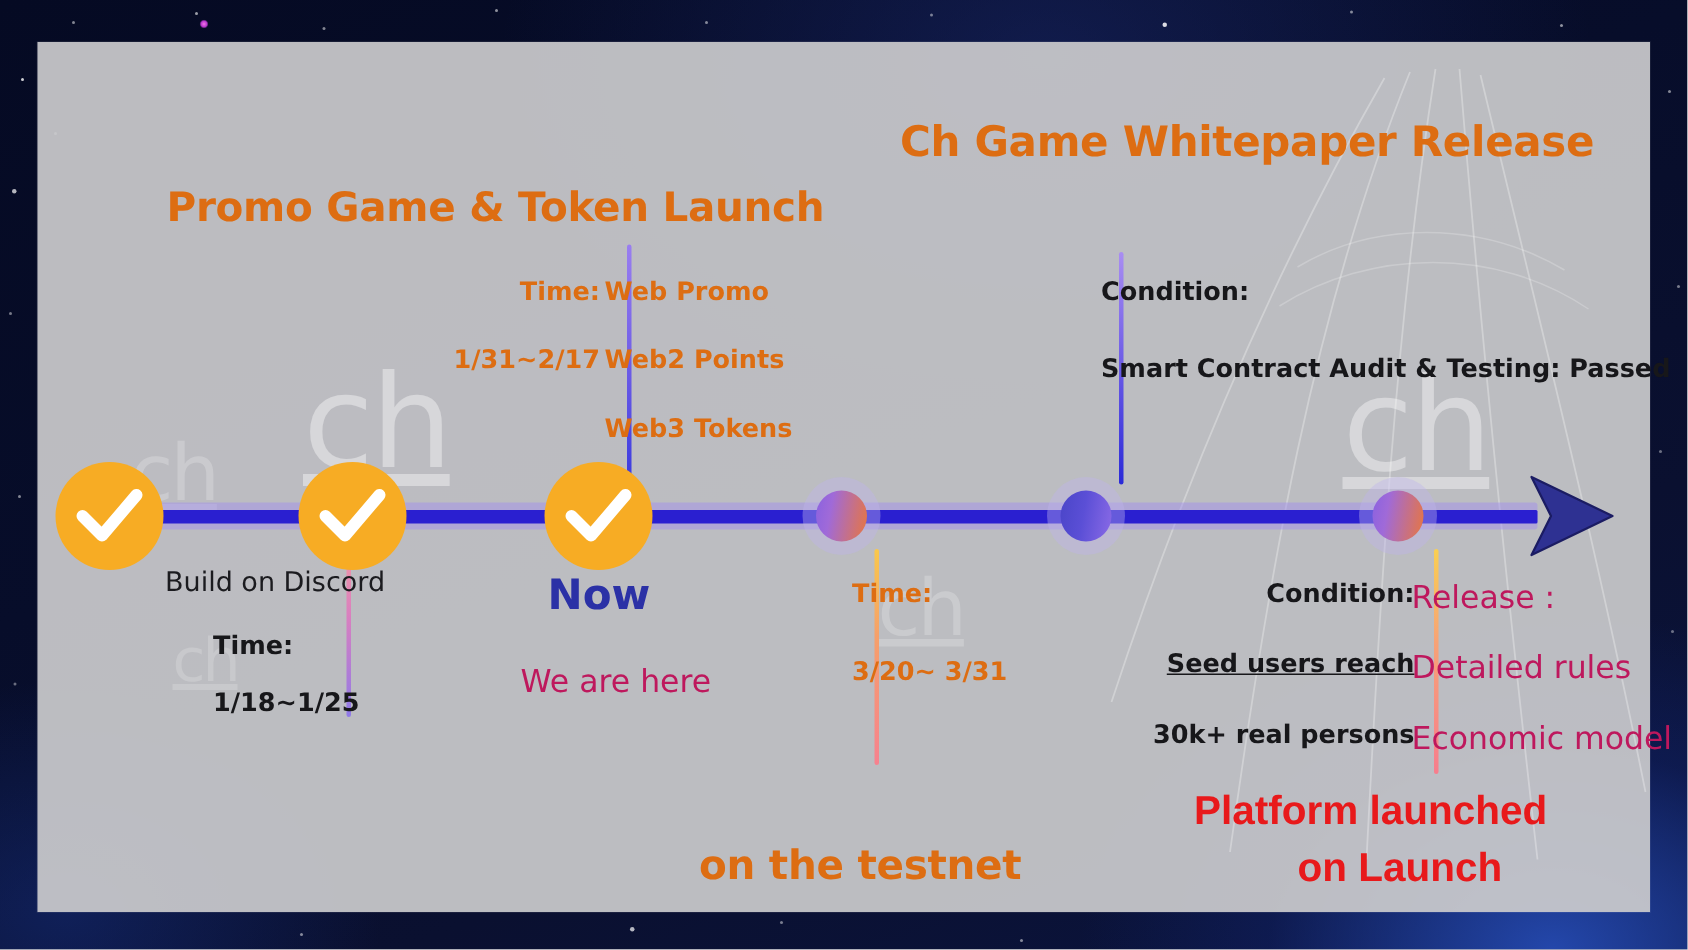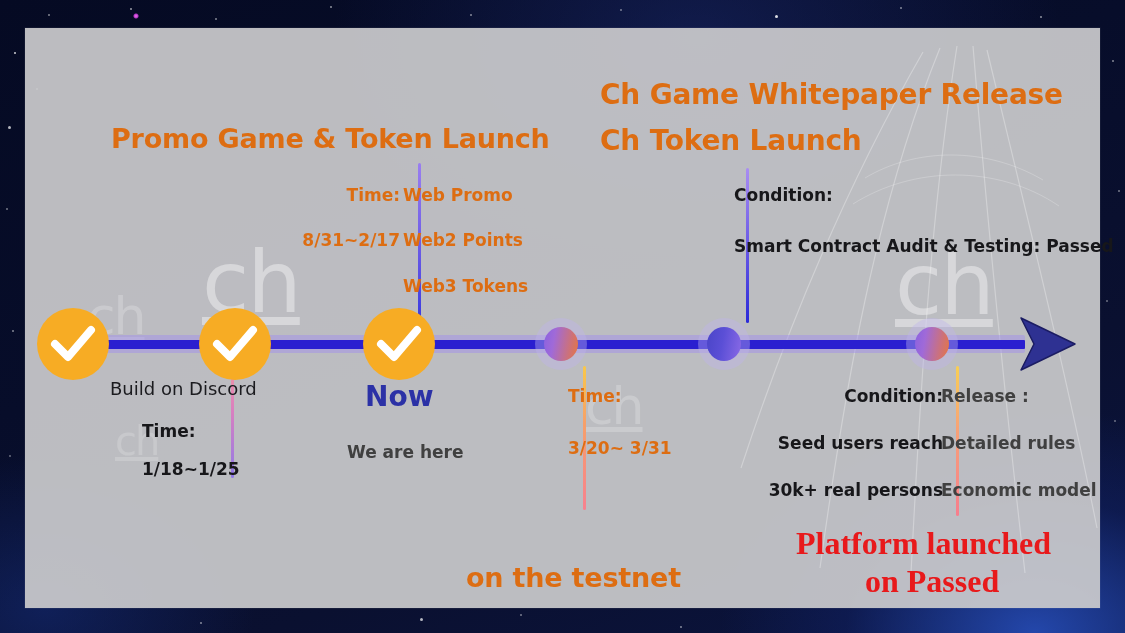--- a/index.html
+++ b/index.html
@@ -97,33 +97,33 @@
   .conn { position: absolute; width: 3px; border-radius: 2px; }
 
   
   .txt { position: absolute; white-space: nowrap; }
   .h-orange {
     color: #dd6d12; font-weight: bold; font-size: 27px;
     font-family: "DejaVu Sans", sans-serif; letter-spacing: -0.2px;
   }
   .h-orange.big { font-size: 28px; }
   .h-red {
-    color: #e8191b; font-weight: bold; font-size: 32px;
-    font-family: Liberation Serif, serif;
+    color: #e8191b; font-weight: bold; font-size: 27px;
+    font-family: Liberation Sans, sans-serif;
   }
   .lbl-orange {
     color: #dd6d12; font-weight: bold; font-size: 17px;
     font-family: "DejaVu Sans", sans-serif;
   }
   .lbl-dark {
     color: #17171a; font-weight: bold; font-size: 17px;
     font-family: "DejaVu Sans", sans-serif;
   }
   .lbl-blue {
-    color: #404040; font-weight: bold; font-size: 17px;
+    color: #be185d; font-weight: normal; font-size: 21px;
     font-family: "DejaVu Sans", sans-serif;
   }
   .h-dark {
     color: #0e0e12; font-weight: bold; font-size: 24px;
     font-family: "DejaVu Sans", sans-serif;
   }
   .now {
     color: #2b31a6; font-weight: bold; font-size: 28px;
     font-family: "DejaVu Sans", sans-serif;
   }
@@ -242,40 +242,39 @@
       <div class="glow" style="width:52px;height:52px;"></div>
       <div class="disc warm"></div>
     </div>
 
     <div class="txt plain-dark" style="left:65px;top:350px;margin-left:20px;">Build on Discord</div>
     <div class="txt lbl-dark" style="left:117px;top:393px;">Time:</div>
     <div class="txt lbl-dark" style="left:117px;top:431px;">1/18~1/25</div>
 
     <div class="txt h-orange" style="left:86px;top:95px;">Promo Game &amp; Token Launch</div>
     <div class="txt lbl-orange ta-right" style="left:245px;top:157px;width:130px;">Time:</div>
-    <div class="txt lbl-orange ta-right" style="left:245px;top:202px;width:130px;">8/31~2/17</div>
+    <div class="txt lbl-orange ta-right" style="left:245px;top:202px;width:130px;">1/31~2/17</div>
     <div class="txt lbl-orange" style="left:378px;top:157px;">Web Promo</div>
     <div class="txt lbl-orange" style="left:378px;top:202px;text-align:center;">Web2 Points</div>
     <div class="txt lbl-orange" style="left:378px;top:248px;">Web3 Tokens</div>
 
     <div class="txt now" style="left:340px;top:352px;">Now</div>
     <div class="txt lbl-blue" style="left:322px;top:414px;">We are here</div>
 
     <div class="txt lbl-orange" style="left:543px;top:358px;">Time:</div>
     <div class="txt lbl-orange" style="left:543px;top:410px;">3/20~ 3/31</div>
     <div class="txt h-orange" style="left:441px;top:534px;">on the testnet</div>
 
     <div class="txt h-orange big" style="left:575px;top:50px;">Ch Game Whitepaper Release</div>
-    <div class="txt h-orange big" style="left:575px;top:96px;">Ch Token Launch</div>
     <div class="txt lbl-dark" style="left:709px;top:157px;">Condition:</div>
     <div class="txt lbl-dark" style="left:709px;top:208px;">Smart Contract Audit &amp; Testing: Passed</div>
 
     <div class="txt lbl-dark ta-right" style="left:700px;top:358px;width:218px;">Condition:</div>
-    <div class="txt lbl-dark ta-right" style="left:700px;top:405px;width:218px;">Seed users reach</div>
+    <div class="txt lbl-dark ta-right" style="left:700px;top:405px;width:218px;text-decoration:underline;">Seed users reach</div>
     <div class="txt lbl-dark ta-right" style="left:700px;top:452px;width:218px;">30k+ real persons</div>
     <div class="txt lbl-blue" style="left:916px;top:358px;">Release :</div>
     <div class="txt lbl-blue" style="left:916px;top:405px;">Detailed rules</div>
     <div class="txt lbl-blue" style="left:916px;top:452px;">Economic model</div>
     <div class="txt h-red" style="left:771px;top:497px;">Platform  launched</div>
-    <div class="txt h-red" style="left:840px;top:535px;">on Passed</div>
+    <div class="txt h-red" style="left:840px;top:535px;">on Launch</div>
 
   </div>
 </div>
 
 </body></html>

